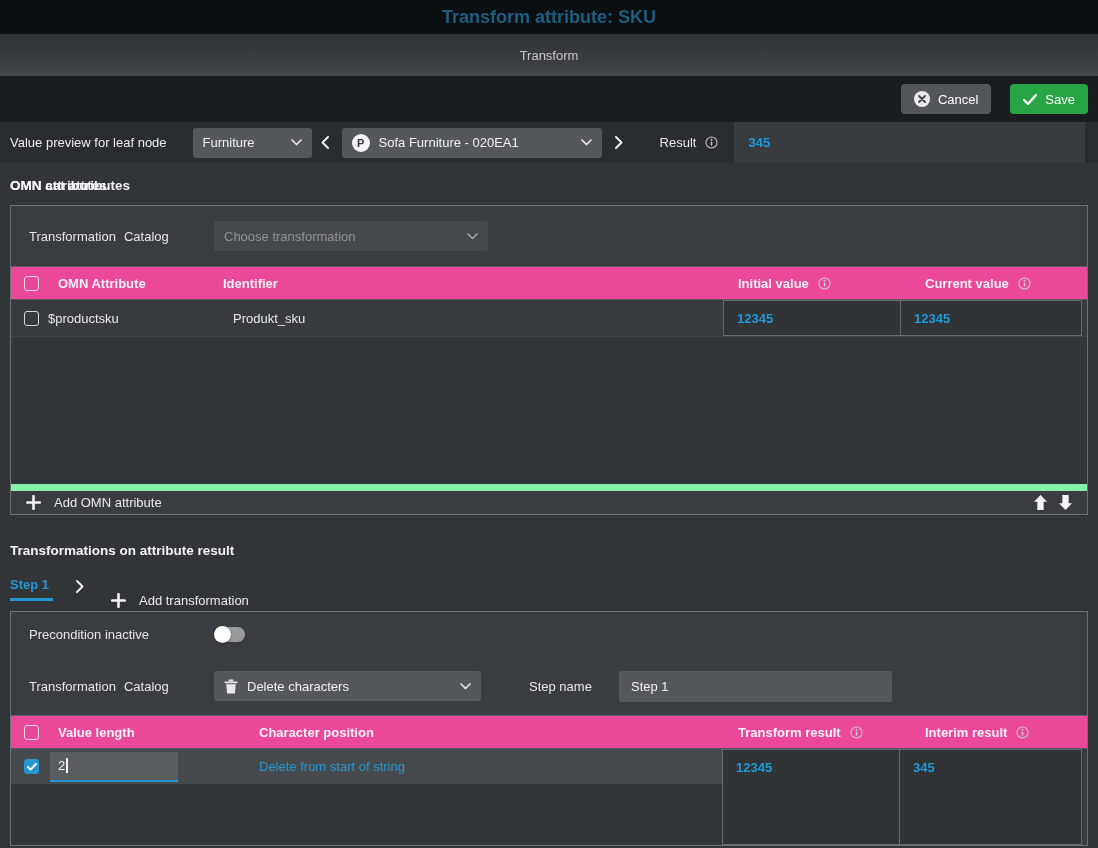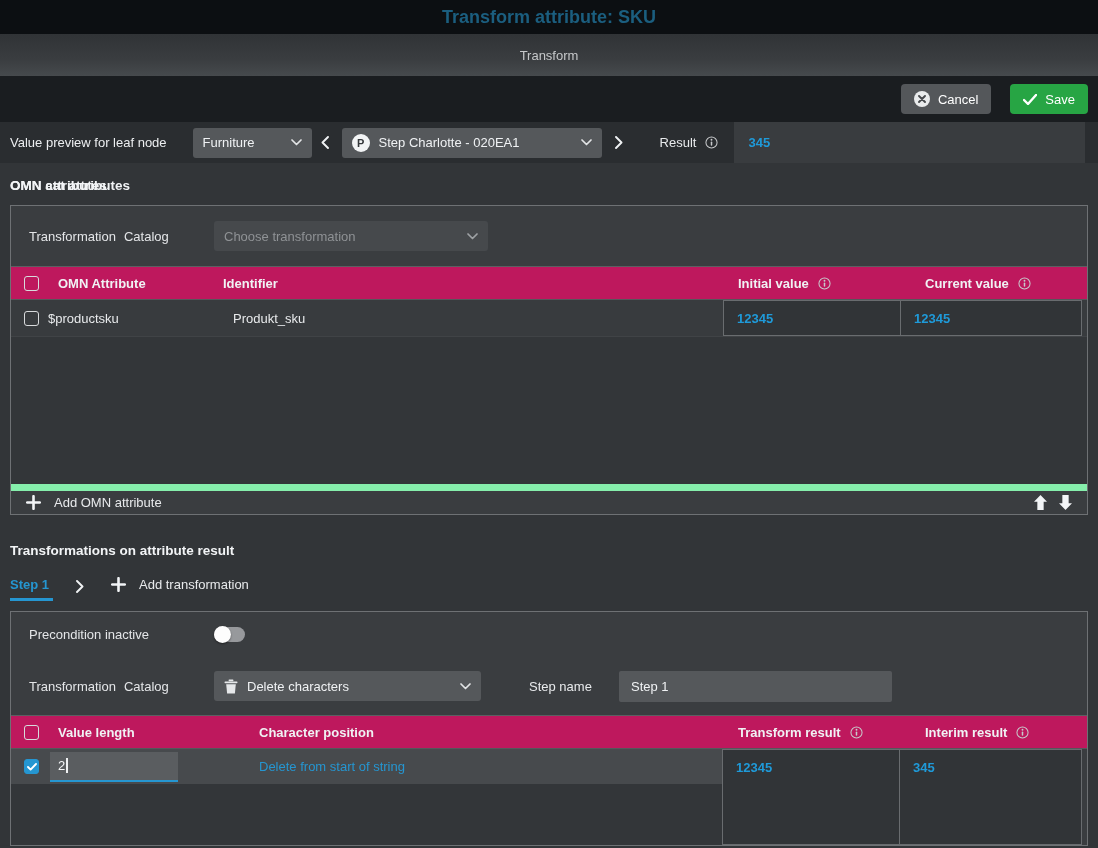--- a/index.html
+++ b/index.html
@@ -42,41 +42,41 @@
 
   
   .panel { margin:0 10px; border:1px solid #6e7174; background:#3a3d40; }
   .catalog-row { height:60px; display:flex; align-items:center; padding-left:18px; }
   .label-pair { display:flex; gap:8px; width:185px; flex:none; color:#e4e6e8; }
   .sel-disabled { background:#46494c; width:274px; }
   .sel-disabled .sel-text { color:#8f9295; }
 
   .t1-head, .t1-row { display:grid; grid-template-columns:37px 175px 500px 178px auto; }
   .t2-head { display:grid; grid-template-columns:37px 211px 464px 178px auto; }
-  .t-head { height:34px; align-items:center; border-top:1px solid #5c5f62; border-bottom:1px solid #55585b; background:#be185d; font-weight:bold; color:#f0f2f4; }
+  .t-head { height:34px; align-items:center; border-top:1px solid #5c5f62; border-bottom:1px solid #55585b; background:#ec4899; font-weight:bold; color:#f0f2f4; }
   .cell { display:flex; align-items:center; }
   .cell-cb { padding-left:13px; }
   .cell-pad { padding-left:10px; }
   .head-info { display:flex; align-items:center; gap:9px; }
   .t1-row { height:36px; background:#383b3e; align-items:stretch; }
   .t1-row .cell { align-items:center; }
   .vcell { background:#313437; border:1px solid #696c6f; display:flex; align-items:center; padding:0 13px; color:#1f9ad9; font-weight:bold; }
   .vcell + .vcell, .vcell-last { margin-left:-1px; }
   .vcell-last { margin-right:5px; }
   .t1-body { height:148px; background:#333639; border-top:1px solid #404346; }
   .t1-foot { height:30px; background:#3a3d40; border-top:7px solid #86efac; display:flex; align-items:center; padding:0 15px; gap:13px; }
   .add-row { display:flex; align-items:center; gap:13px; cursor:pointer; }
   .foot-arrows { margin-left:auto; display:flex; gap:12px; align-items:center; }
   .arrow-btn { cursor:pointer; display:flex; }
 
   .h2 { margin:28px 0 0 10px; font-weight:bold; font-size:13.5px; color:#f2f4f6; }
   .tabs { display:flex; align-items:flex-start; margin:17px 0 0 10px; height:27px; }
   .tab-active { color:#2596d1; font-weight:bold; border-bottom:3px solid #2596d1; padding:2px 4px 6px 0; cursor:pointer; }
   .tab-chev { margin:5px 27px 0 23px; cursor:pointer; display:flex; }
-  .add-trans { display:flex; gap:13px; align-items:center; margin-top:2px; cursor:pointer; }
+  .add-trans { display:flex; gap:13px; align-items:center; margin-top:18px; cursor:pointer; }
 
   .panel2 { margin-top:9px; height:235px; overflow:hidden; display:flex; flex-direction:column; }
   .p2-row1 { height:45px; display:flex; align-items:center; padding-left:18px; }
   .toggle { width:31px; height:15px; border-radius:8px; background:#97999c; position:relative; cursor:pointer; flex:none; }
   .toggle .knob { position:absolute; left:0; top:-1px; width:17px; height:17px; border-radius:50%; background:#fdfdfd; box-shadow:0 1px 2px rgba(0,0,0,.45); }
   .p2-row2 { height:58px; display:flex; align-items:center; padding-left:18px; }
   .sel-delete { width:267px; }
   .stepname-label { margin-left:48px; width:66px; flex:none; }
   .stepname-input { margin-left:24px; width:273px; height:31px; background:#55585b; border:none; border-radius:2px; color:#f0f2f4; padding:0 12px; font-family:inherit; font-size:13px; outline:none; }
 
@@ -131,21 +131,21 @@
         <path d="M1 1l4.5 4.5L10 1" stroke="#e2e4e6" stroke-width="1.7" fill="none" stroke-linecap="round" stroke-linejoin="round"></path>
       </svg>
   </div>
   <div class="nav-chev">
     <svg width="8" height="13" viewBox="0 0 8 13">
         <path d="M7 1L1.5 6.5 7 12" stroke="#f0f2f4" stroke-width="1.9" fill="none" stroke-linecap="round" stroke-linejoin="round"></path>
       </svg>
   </div>
   <div class="select sel-node">
     <span class="p-badge">P</span>
-    <span class="sel-text">Step Charlotte - 020EA1</span>
+    <span class="sel-text">Sofa Furniture - 020EA1</span>
     <svg width="11" height="7" viewBox="0 0 11 7">
         <path d="M1 1l4.5 4.5L10 1" stroke="#e2e4e6" stroke-width="1.7" fill="none" stroke-linecap="round" stroke-linejoin="round"></path>
       </svg>
   </div>
   <div class="nav-chev">
     <svg width="8" height="13" viewBox="0 0 8 13">
         <path d="M1 1l5.5 5.5L1 12" stroke="#f0f2f4" stroke-width="1.9" fill="none" stroke-linecap="round" stroke-linejoin="round"></path>
       </svg>
   </div>
   <div class="result-label">

